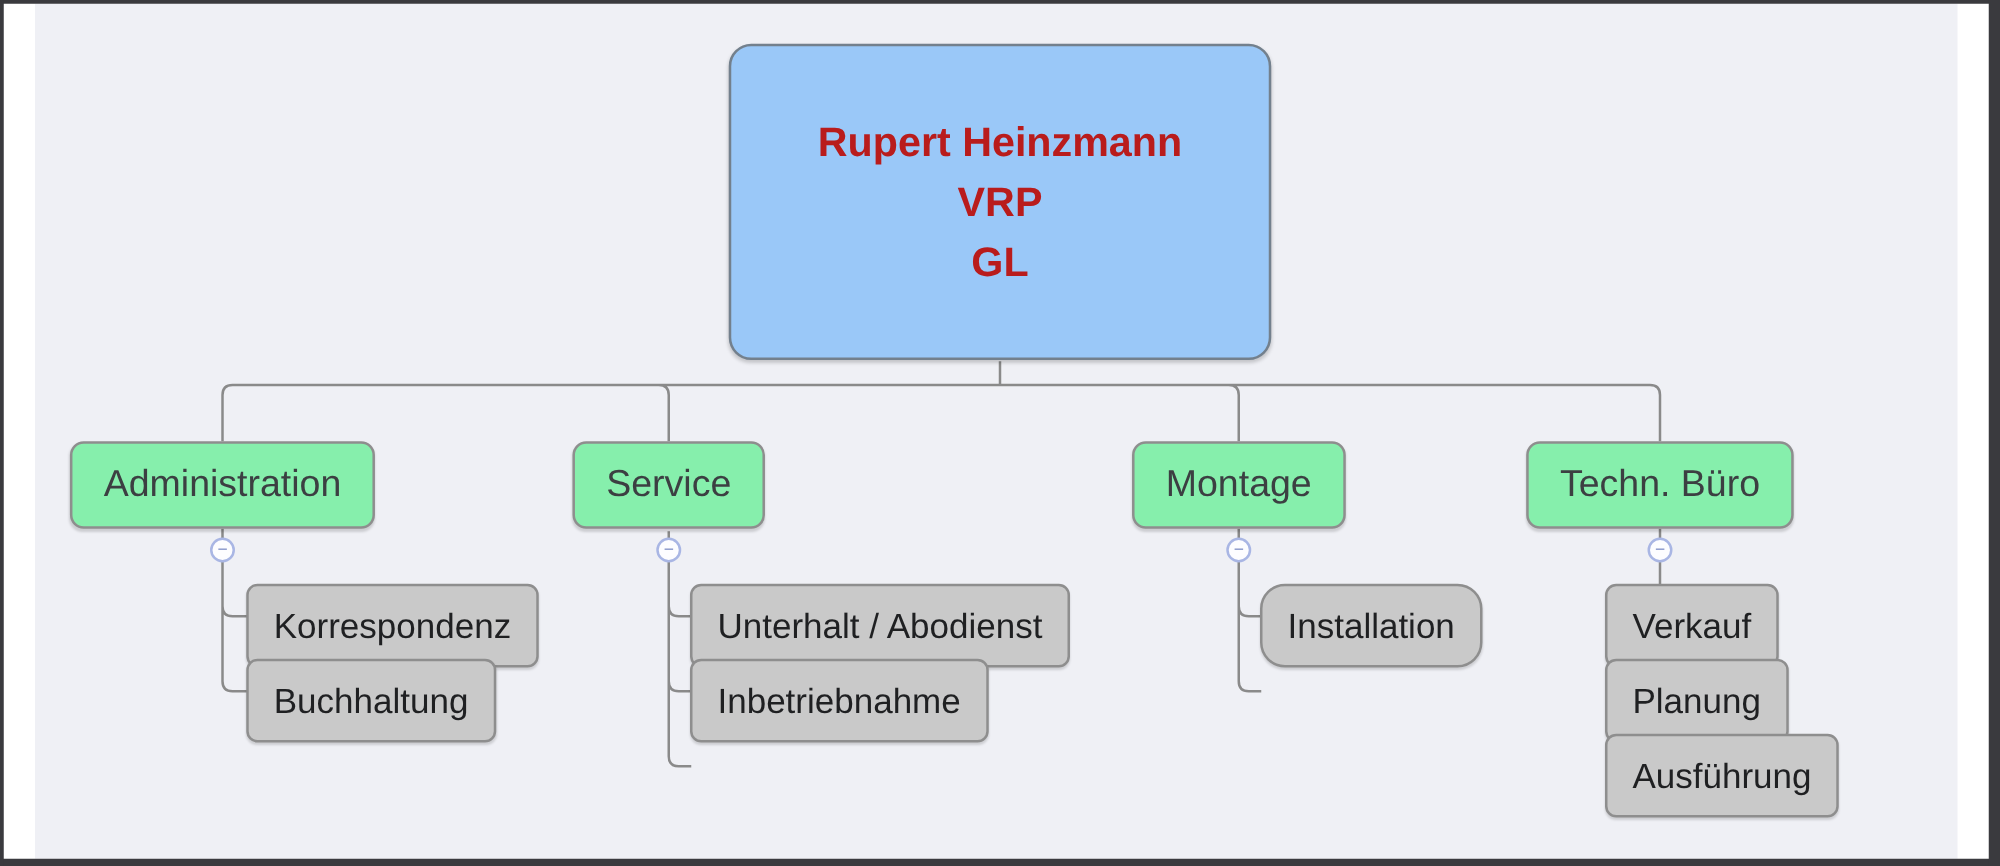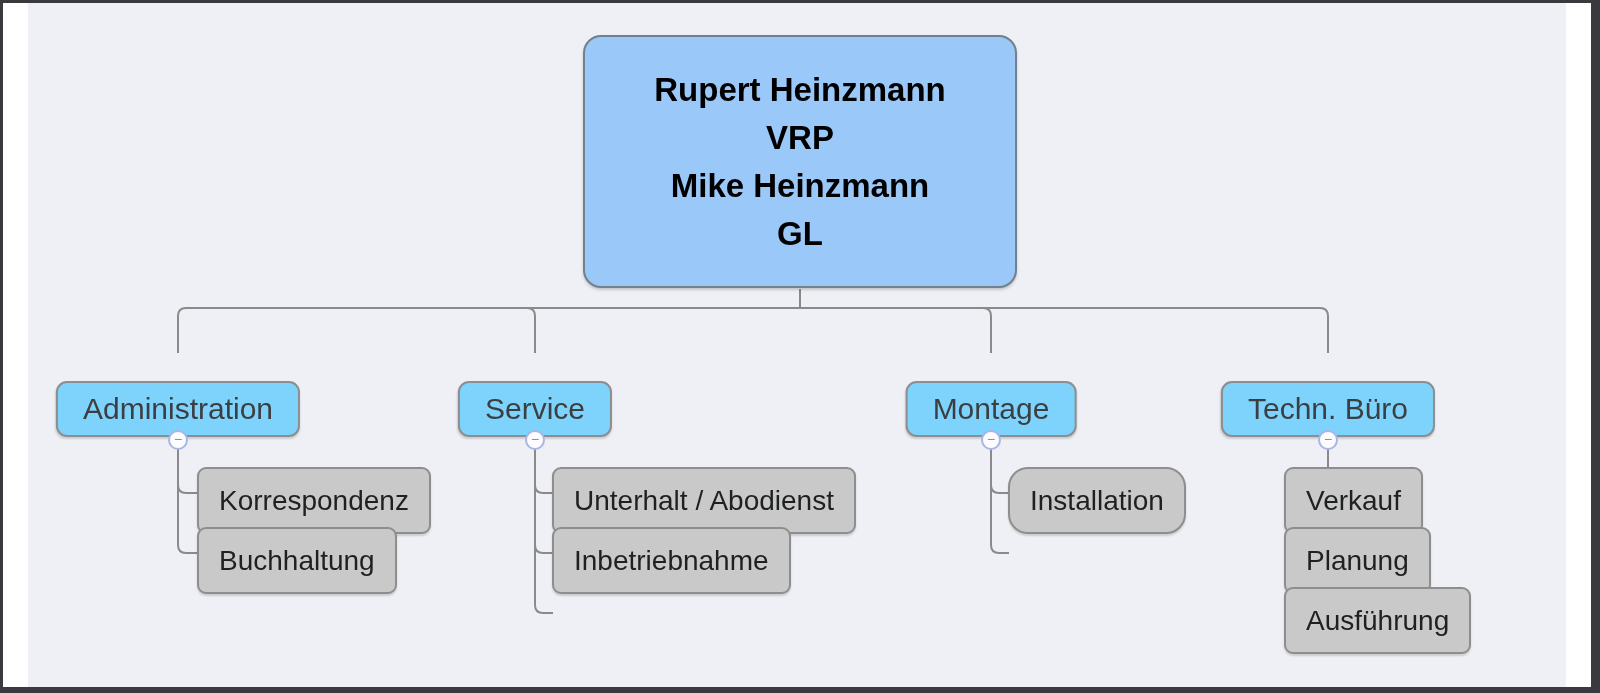--- a/index.html
+++ b/index.html
@@ -50,36 +50,35 @@
   .root-node {
     left: 583px; top: 35px;
     width: 434px; height: 253px;
     background: #9ac8f8;
     border: 2px solid #73808d;
     border-radius: 18px;
     flex-direction: column;
     font-weight: 700;
     font-size: 33px;
     line-height: 48px;
-    color: #000000;
+    color: #b91c1c;
     text-align: center;
     box-shadow: 0 2px 3px rgba(0,0,0,0.18);
   }
   .branch {
     top: 353px;
-    height: 56px;
+    height: 70px;
     transform: translateX(-50%);
-    background: #7dd3fc;
+    background: #86efac;
     border: 2px solid #8e8e8e;
     border-radius: 11px;
     font-size: 30px;
     color: #3c3f42;
     padding: 0 25px;
     box-shadow: 0 2px 2px rgba(0,0,0,0.15);
-    margin-top: 28px;
   }
   .child {
     height: 67px;
     background: #c9c9c9;
     border: 2px solid #8e8e8e;
     border-radius: 9px;
     font-size: 28px;
     color: #1f2022;
     padding: 0 20px;
     box-shadow: 0 2px 2px rgba(0,0,0,0.15);
@@ -143,21 +142,20 @@
       M 991 423 L 991 545 Q 991 553 999 553 L 1009 553
       M 991 485 Q 991 493 999 493 L 1009 493
       M 1328 423 L 1328 605 Q 1328 613 1336 613 L 1346 613
       M 1328 485 Q 1328 493 1336 493 L 1346 493
       M 1328 545 Q 1328 553 1336 553 L 1346 553"></path>
   </svg>
 
   <div class="node root-node">
     <div>Rupert Heinzmann</div>
     <div>VRP</div>
-    <div>Mike Heinzmann</div>
     <div>GL</div>
   </div>
 
   <div class="node branch b-admin">Administration</div>
   <div class="node branch b-service">Service</div>
   <div class="node branch b-techn">Techn. Büro</div>
   <div class="node branch b-montage">Montage</div>
 
   <button class="collapse col-admin">
     <span class="minus">−</span>

